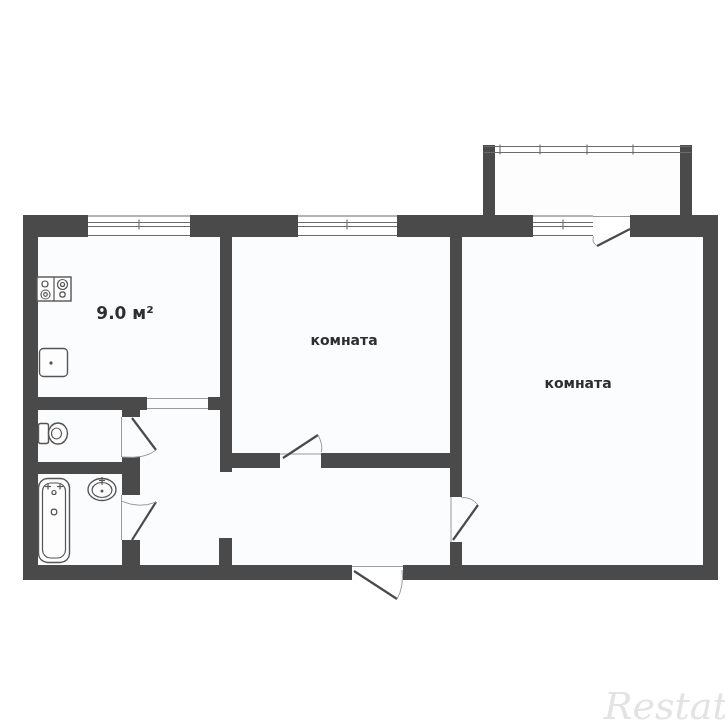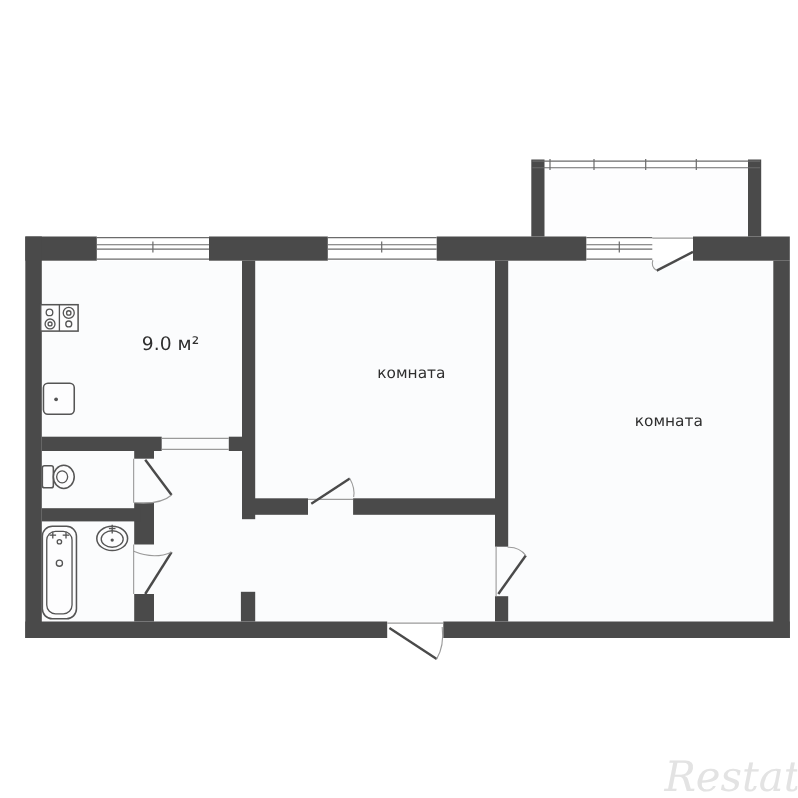--- a/index.html
+++ b/index.html
@@ -23,21 +23,21 @@
   svg.overlay{position:absolute;left:0;top:0;z-index:3;pointer-events:none;}
   .ln{stroke:var(--thin,#6b6b6b);stroke-width:1.1;fill:none;}
   .ln2{stroke:var(--arc,#9a9a9a);stroke-width:1;fill:none;}
   .leaf{stroke:var(--wall,#4a4a4a);stroke-width:2.2;fill:none;}
   .arc{stroke:var(--arc,#9a9a9a);stroke-width:1;fill:none;}
   .fx{fill:var(--fixture-fill,#fdfdfe);stroke:var(--fixture,#555);stroke-width:1.4;}
   .fxl{fill:none;stroke:var(--fixture,#555);stroke-width:1.2;}
   .fxd{fill:var(--fixture,#555);stroke:none;}
   .label{
     position:absolute;z-index:4;transform:translate(-50%,-50%);
-    color:var(--label,#2e2e2e);white-space:nowrap;font-weight:400;margin-left:30px;
+    color:var(--label,#2e2e2e);white-space:nowrap;font-weight:700;
   }
   .label.kitchen{font-size:17px;}
   .label.room{font-size:14px;}
 </style>
 </head>
 <body>
 
 <div class="canvas">
 
   <div class="floor" style="left:38px;top:237px;width:665px;height:328px;"></div>

